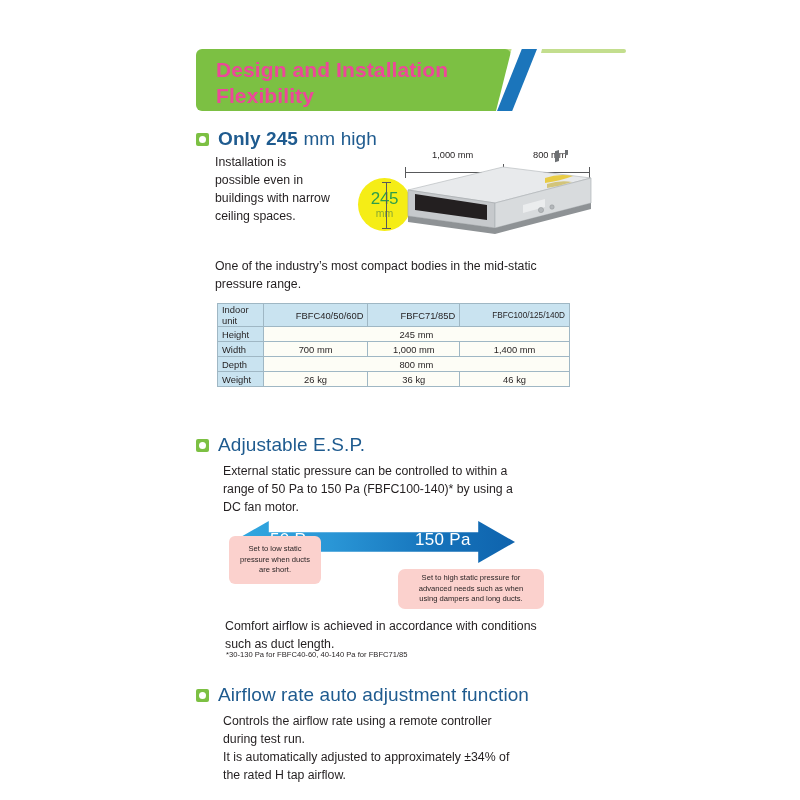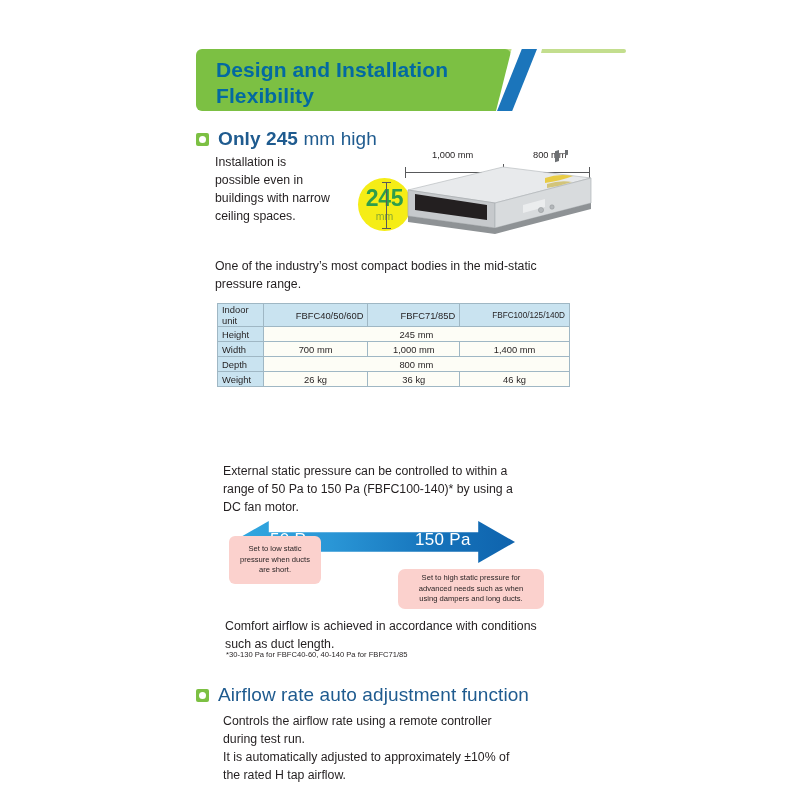--- a/index.html
+++ b/index.html
@@ -17,21 +17,21 @@
     position: absolute; left: 92px; top: 0px; width: 338px; height: 4px;
     background: #c3de8e; border-radius: 2px;
   }
   .banner-green-r {
     position: absolute; left: 0; top: 0; width: 315px; height: 62px;
     background: #7cc043; border-radius: 6px;
     clip-path: polygon(0 0, 100% 0, 100% 100%, 0 100%);
   }
   .banner-title {
     position: absolute; left: 20px; top: 8px;
-    color: #0369a1; font-size: 21px; font-weight: bold; line-height: 1.22;
+    color: #ec4899; font-size: 21px; font-weight: bold; line-height: 1.22;
     letter-spacing: 0.1px;
     white-space: pre-line;
   }
   .banner-slash-white {
     position: absolute; left: 300px; top: 0; width: 46px; height: 62px;
     background: #ffffff;
     clip-path: polygon(34% 0, 100% 0, 66% 100%, 0 100%);
   }
   .banner-slash-blue {
     position: absolute; left: 301px; top: 0; width: 40px; height: 62px;
@@ -67,21 +67,21 @@
     position: absolute; left: 358px; top: 178px; width: 53px; height: 53px;
     background: #f5ed16; border-radius: 50%;
     display: flex; flex-direction: column; align-items: center; justify-content: center;
     line-height: 1;
   }
   .badge245::after {
     content:""; position:absolute; right:-7px; top: 23px;
     border-top: 6px solid transparent; border-bottom: 6px solid transparent;
     border-left: 10px solid #f5ed16;
   }
-  .badge245 .n { color:#2e9e4b; font-size: 23px; font-weight: bold; letter-spacing:-0.3px;}
+  .badge245 .n { color:#2e9e4b; font-size: 17px; font-weight: normal; letter-spacing:-0.3px;}
   .badge245 .u { color:#87a832; font-size: 10.5px; font-weight: normal; margin-top:1px;}
 
   
   .tbl { position: absolute; left: 217px; top: 303px; width: 353px; border-collapse: collapse; }
   .tbl td, .tbl th {
     border: 1px solid #9fb7c4; font-size: 9.4px; color: #231f20;
     height: 15px; padding: 0 4px; font-weight: normal;
   }
   .tbl .lbl { background: #c9e3f0; width: 93px; text-align: left; }
   .tbl .hd  { background: #c9e3f0; text-align: center; padding-left: 32px; }
@@ -201,20 +201,24 @@
     </tr>
     <tr>
       <td class="lbl">Weight</td>
       <td class="val">26 kg</td>
       <td class="val">36 kg</td>
       <td class="val">46 kg</td>
     </tr>
   </tbody>
     </table>
 
+  <div class="sec-head" style="left:196px; top:434px;">
+    <span class="bullet"></span>
+    <span class="sec-title">Adjustable E.S.P.</span>
+  </div>
 
   <div class="body-txt" style="left:223px; top:463px; width:360px;">External static pressure can be controlled to within a
 range of 50 Pa to 150 Pa (FBFC100-140)* by using a
 DC fan motor.</div>
 
   <div class="arrow-wrap">
     <div class="arrow"></div>
     <div class="arrow-lbl" style="left:38px;">50 Pa</div>
     <div class="arrow-lbl" style="left:183px;">150 Pa</div>
   </div>
@@ -230,16 +234,16 @@
 such as duct length.</div>
   <div class="note-sm" style="left:226px; top:650px;">*30-130 Pa for FBFC40-60, 40-140 Pa for FBFC71/85</div>
 
   <div class="sec-head" style="left:196px; top:684px;">
     <span class="bullet"></span>
     <span class="sec-title">Airflow rate auto adjustment function</span>
   </div>
 
   <div class="body-txt" style="left:223px; top:713px; width:370px;">Controls the airflow rate using a remote controller
 during test run.
-It is automatically adjusted to approximately ±10% of
+It is automatically adjusted to approximately ±34% of
 the rated H tap airflow.</div>
 
 </div>
 
 </body></html>

